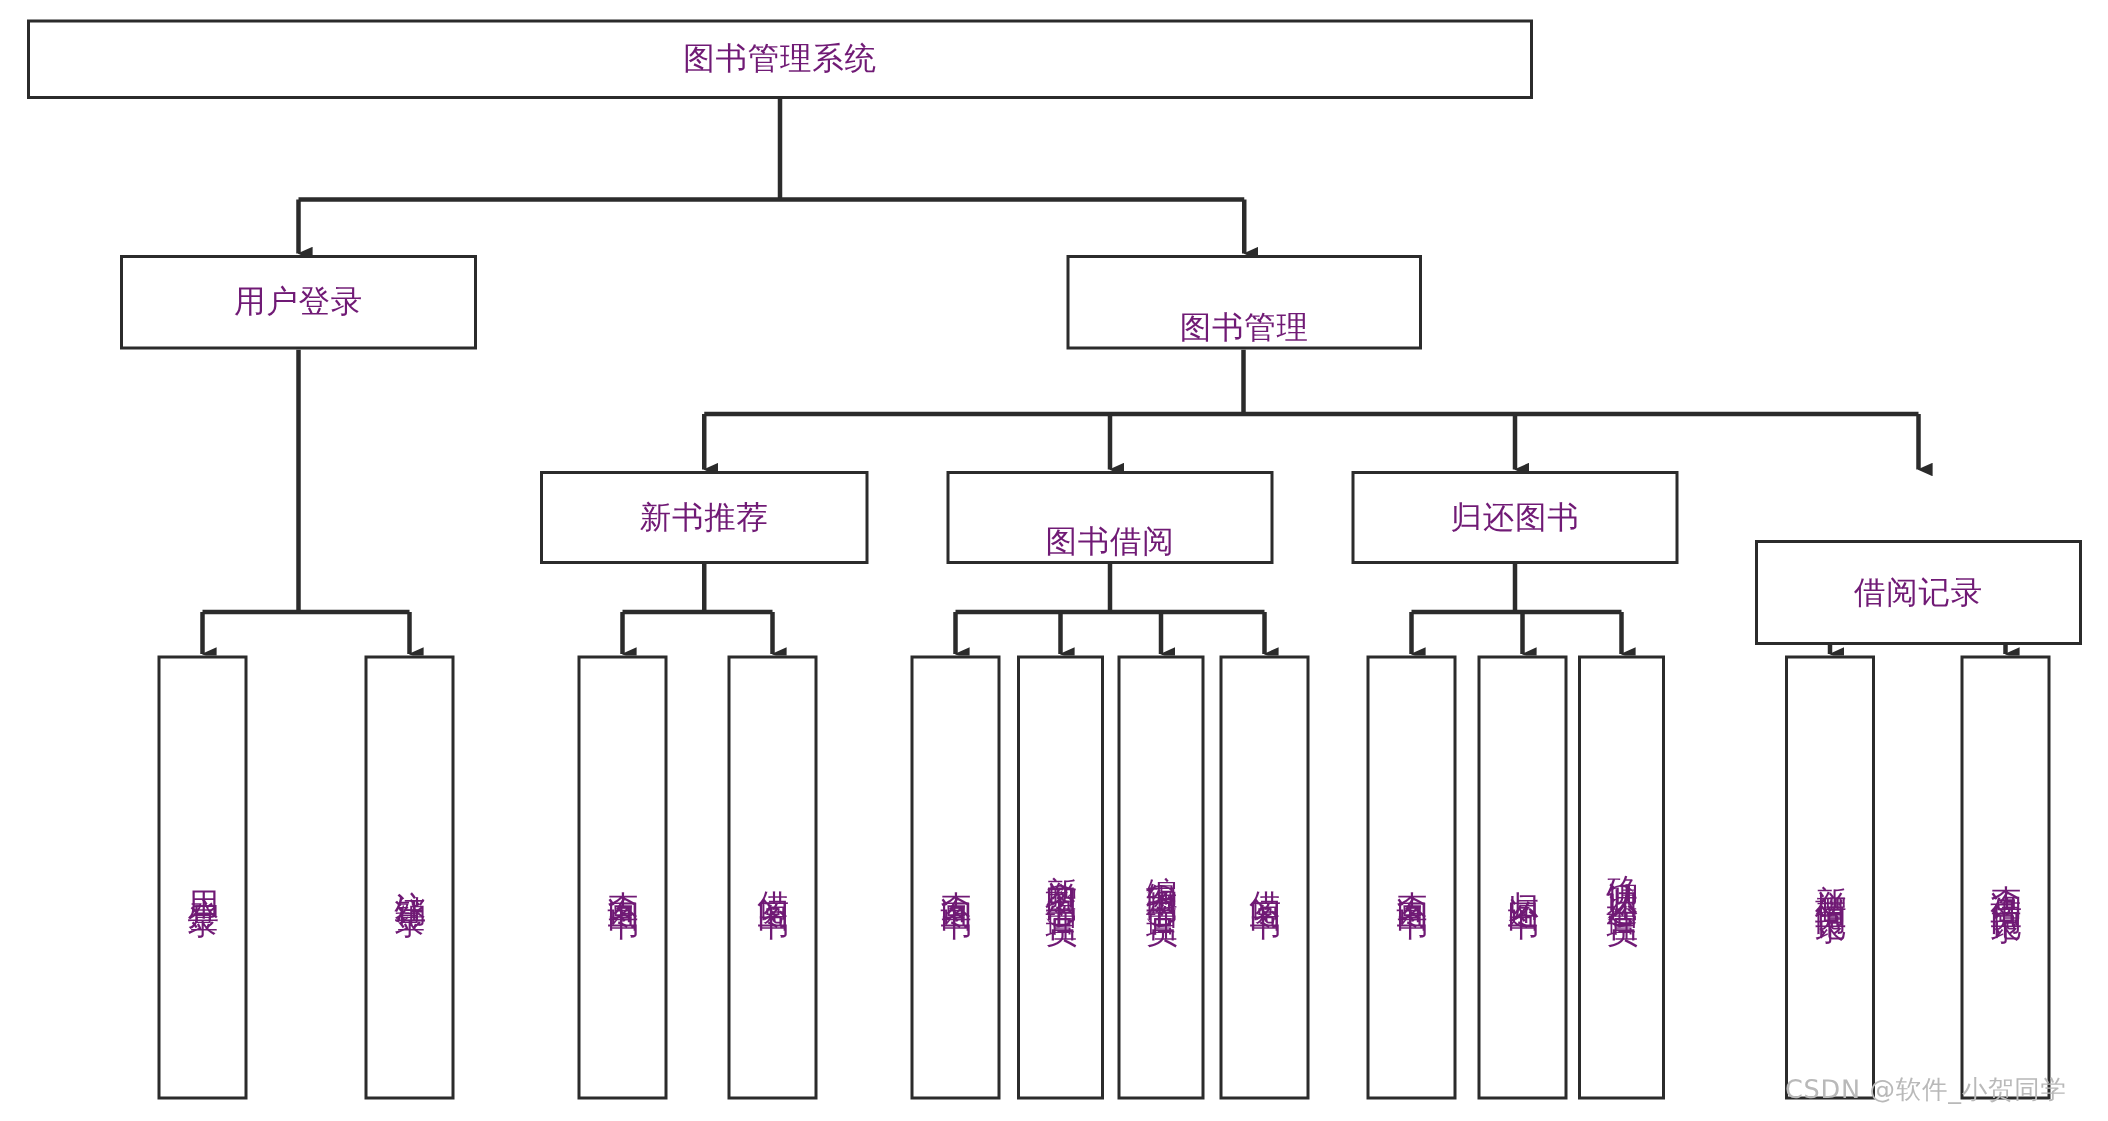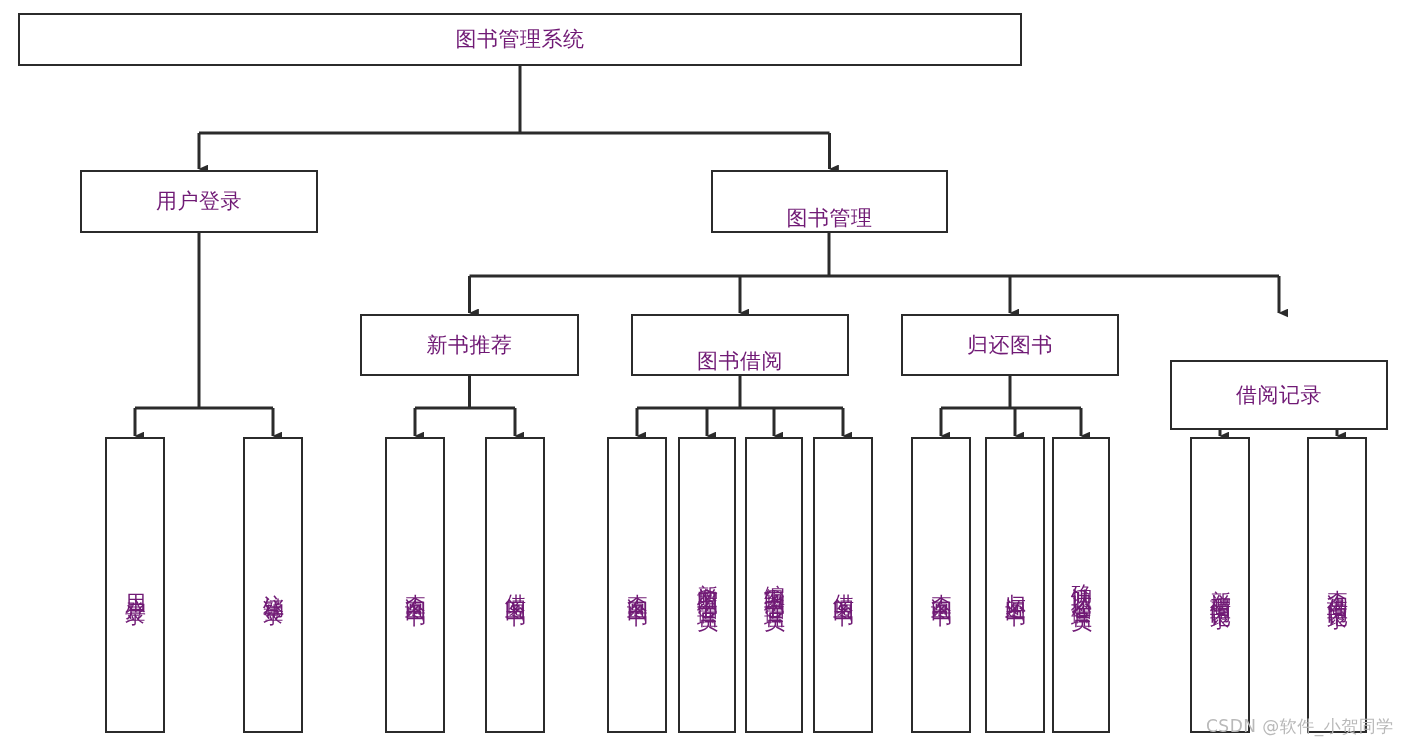--- a/index.html
+++ b/index.html
@@ -56,21 +56,20 @@
     white-space: nowrap;
     line-height: 1;
   }
   .watermark {
     position: absolute;
     color: #b9b9b9;
     font-size: 17px;
     letter-spacing: 0.5px;
     white-space: nowrap;
     pointer-events: none;
-    margin-left: 16px;
   }
 </style>
 </head>
 <body>
 
 <div id="diagram-root">
 
   <svg id="diagram-svg" viewBox="0 0 1405 747" xmlns="http://www.w3.org/2000/svg">
     <defs>
       <marker id="arrowhead" markerWidth="9" markerHeight="10" refX="4.5" refY="9.4" orient="auto" markerUnits="userSpaceOnUse">

